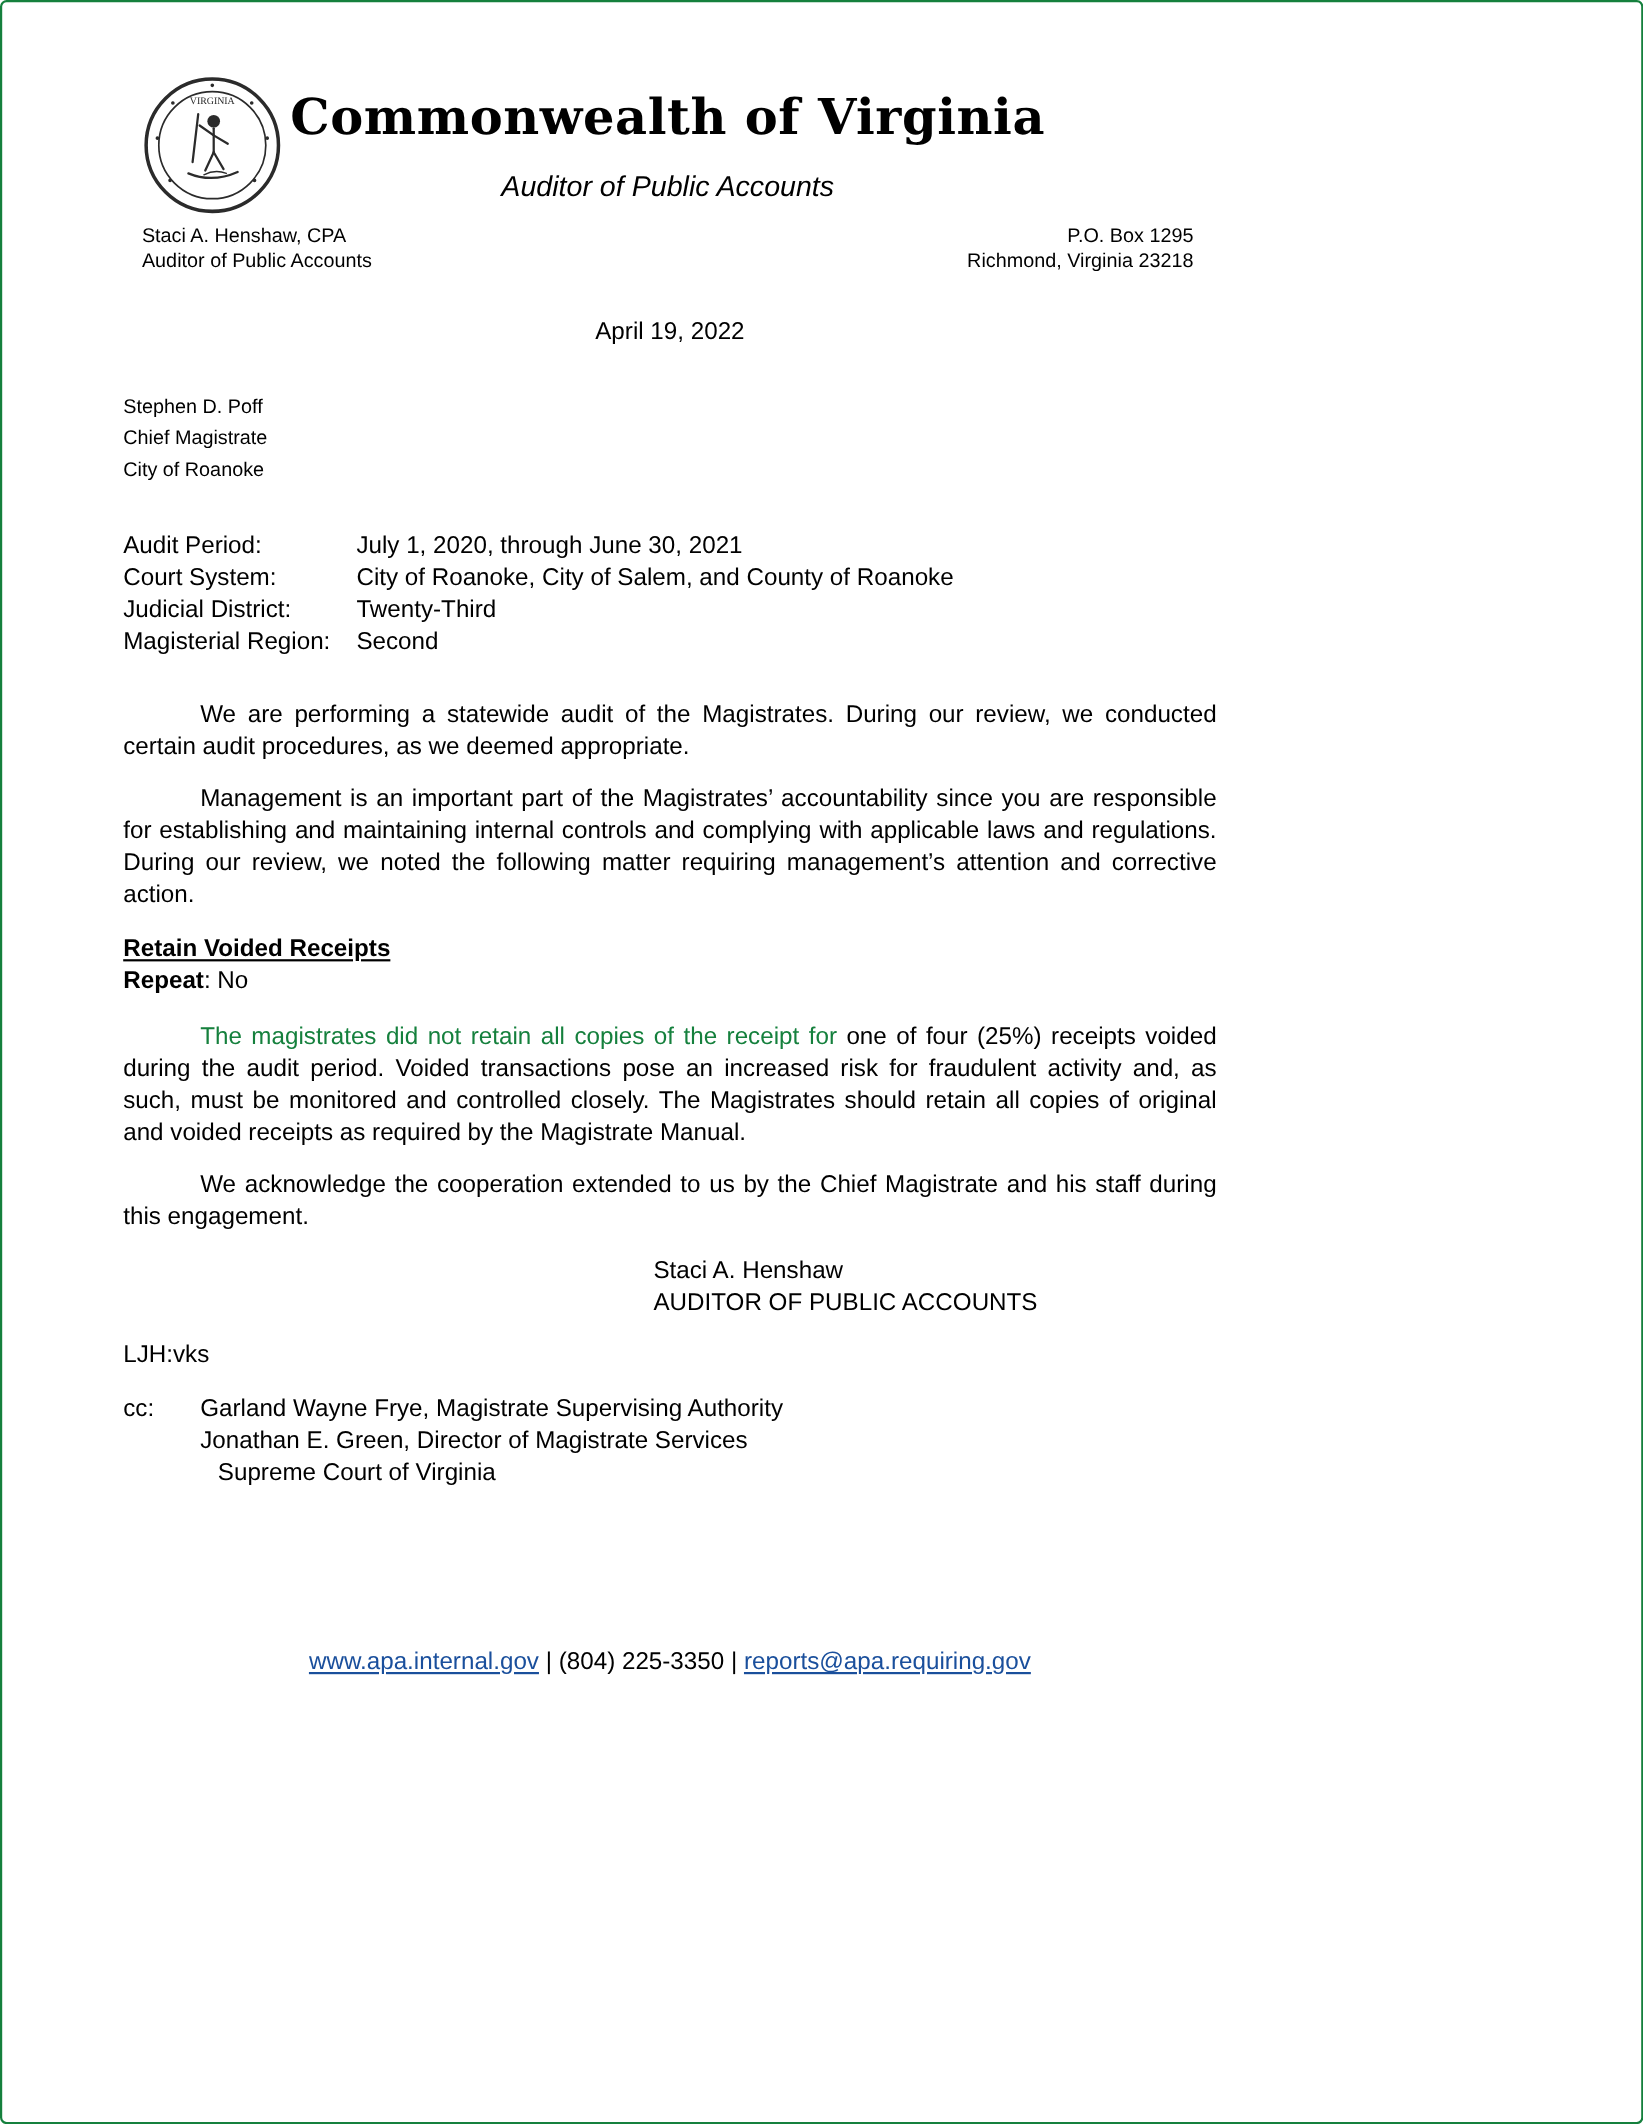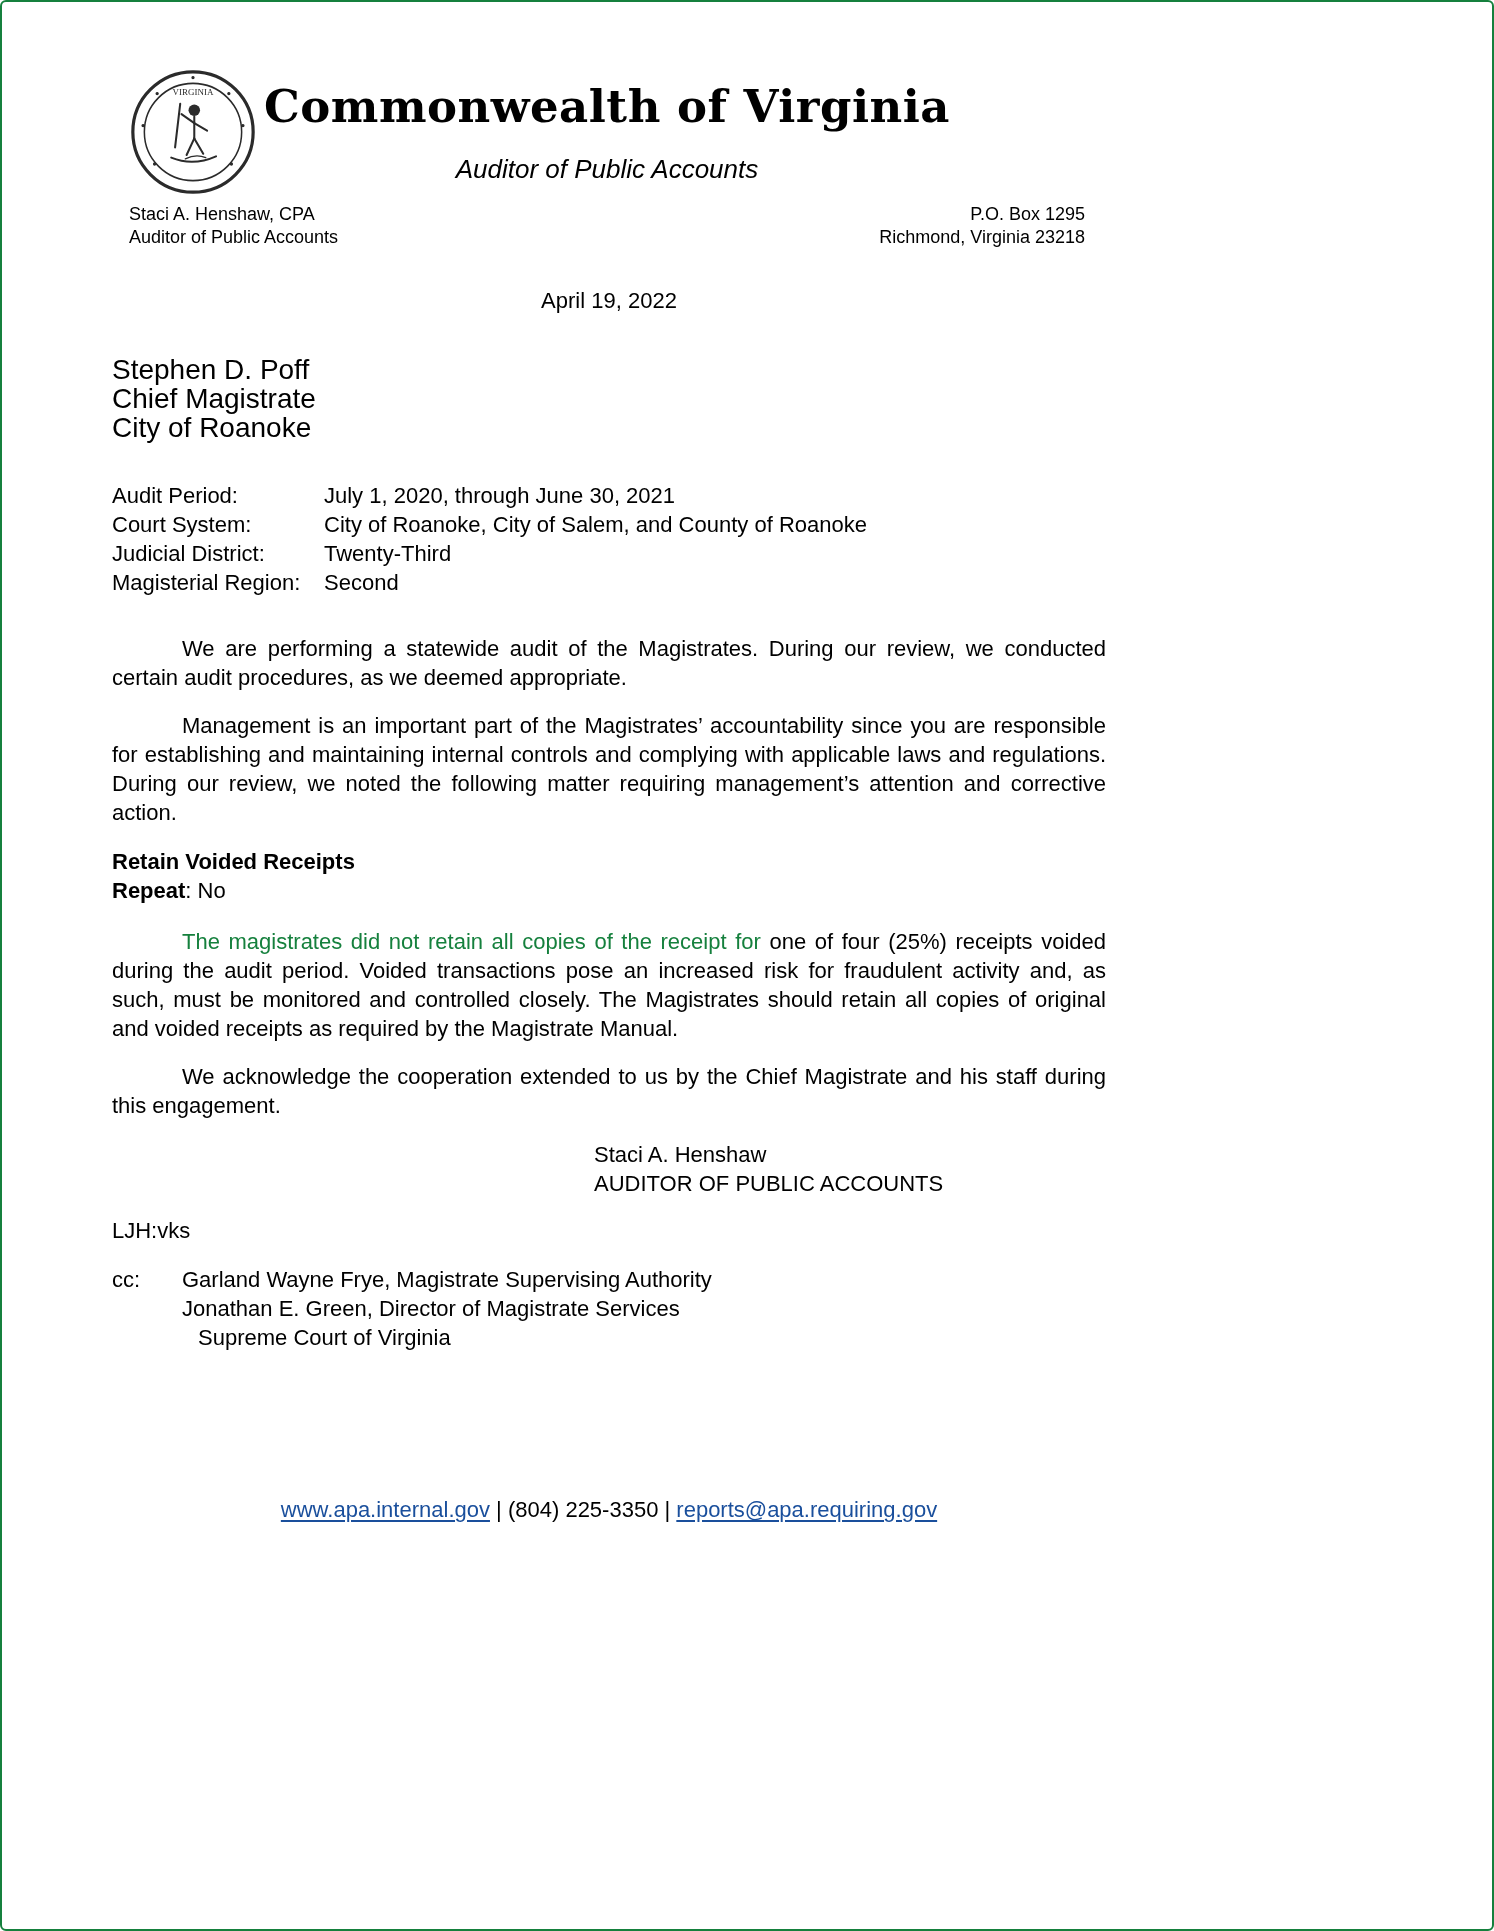--- a/index.html
+++ b/index.html
@@ -52,40 +52,41 @@
   }
 
   .date-line {
     position: absolute; left: 110px; width: 994px; top: 286px;
     text-align: center;
     font-size: 22px;
   }
 
   .recipient {
     top: 353px;
-    font-size: 28px; line-height: 29px;
+    font-size: 18px; line-height: 29px;
   }
 
   .info-table {
     top: 479px;
     font-size: 22px; line-height: 29px;
   }
   .info-row { display: grid; grid-template-columns: 212px 1fr; }
 
   .body-text {
     top: 632px;
     font-size: 22px; line-height: 29px;
   }
   .body-text p {
     margin: 0 0 19px 0;
     text-align: justify;
     text-indent: 70px;
   }
   .finding-heading {
     font-weight: 700;
+    text-decoration: underline;
     text-underline-offset: 3px;
     margin-top: 20px;
   }
   .repeat-line { margin-bottom: 22px; }
   .bold { font-weight: 700; }
   .gray-text { color: #15803d; }
 
   .signature-block {
     margin-top: 20px;
     margin-left: 482px;

